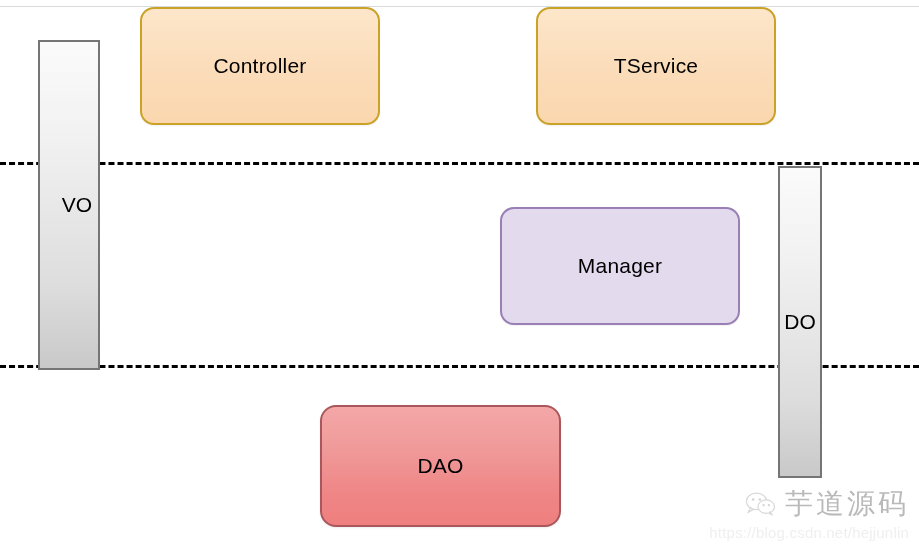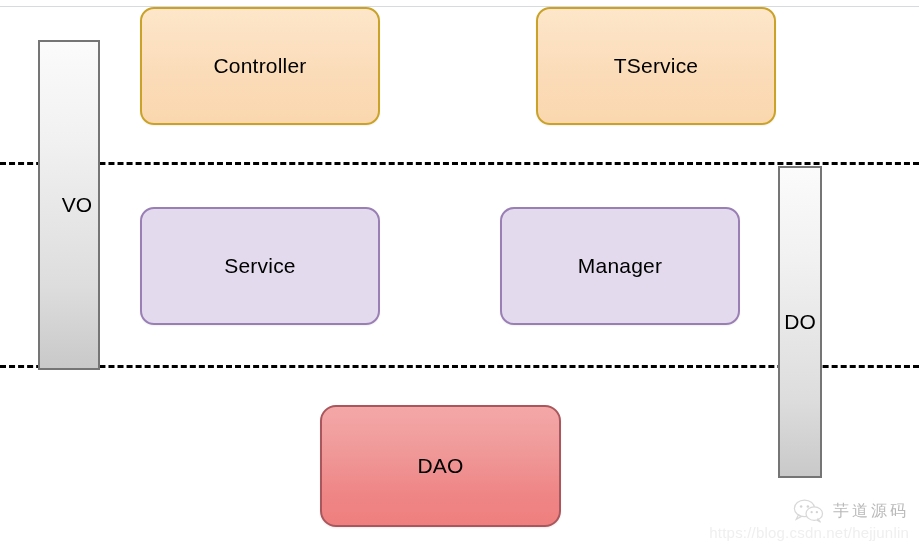--- a/index.html
+++ b/index.html
@@ -99,21 +99,21 @@
     align-items: center;
     gap: 7px;
   }
   .wm-icon {
     width: 34px;
     height: 24px;
     display: block;
     opacity: 0.38;
   }
   .wm-name {
-    font-size: 16px;
+    font-size: 28px;
     color: #b9b9b9;
     letter-spacing: 3px;
     font-family: "DejaVu Sans", "Liberation Sans", sans-serif;
   }
   .wm-url {
     margin-top: 1px;
     font-size: 15px;
     color: #efefef;
     letter-spacing: 0.2px;
   }
@@ -129,23 +129,20 @@
   <div class="divider bottom"></div>
 
   <div class="node controller" style="left:140px; top:7px; width:240px; height:118px;">
     <span>Controller</span>
   </div>
 
   <div class="node tservice" style="left:500px; top:7px; width:240px; height:118px;margin-left:36px;">
     <span>TService</span>
   </div>
 
-  <div class="node service" style="left:140px; top:207px; width:240px; height:118px;">
-    <span>Service</span>
-  </div>
 
   <div class="node manager" style="left:500px; top:207px; width:240px; height:118px;align-items:center;">
     <span>Manager</span>
   </div>
 
   <div class="node dao" style="left:320px; top:405px; width:241px; height:122px;">
     <span>DAO</span>
   </div>
 
   <div class="bar" style="left:38px; top:40px; width:62px; height:330px;padding-left:16px;">

